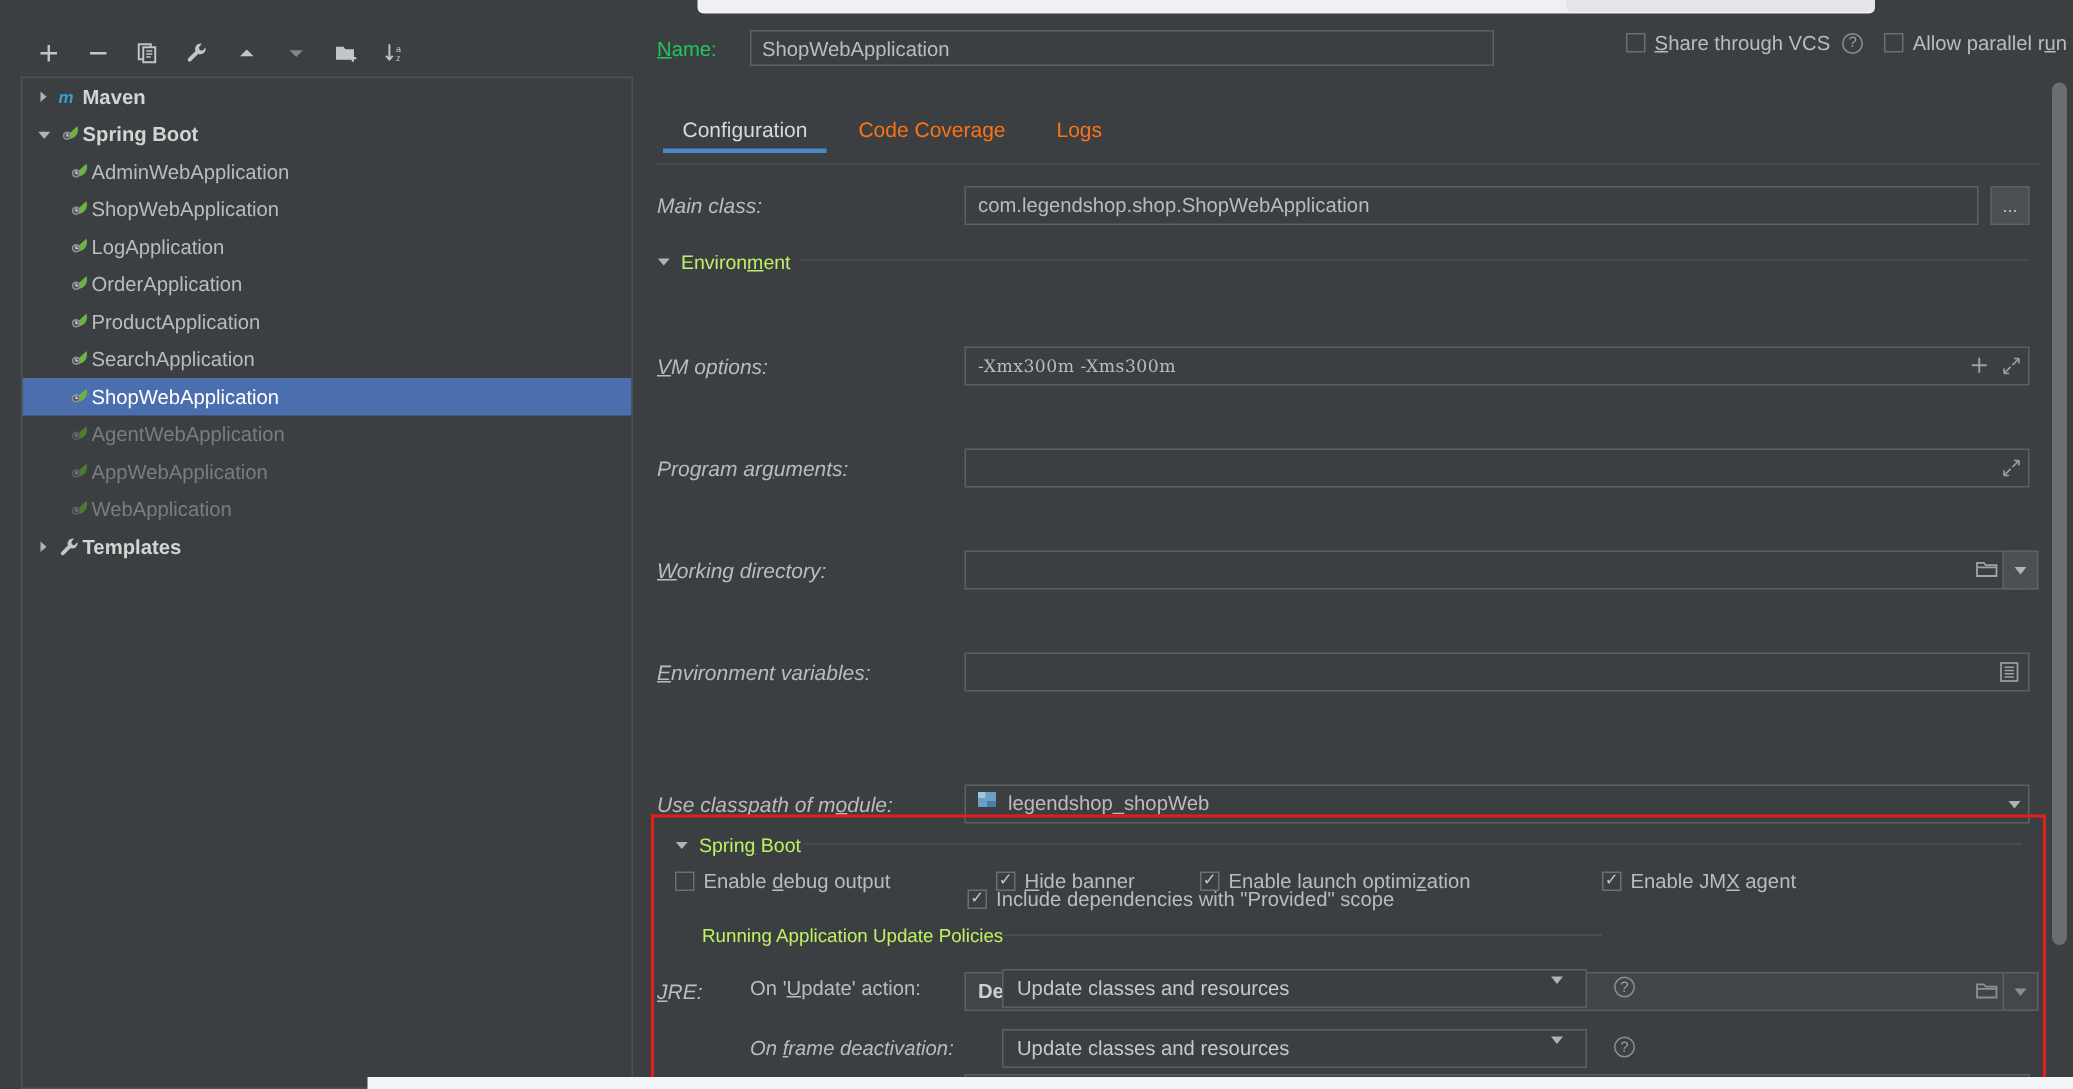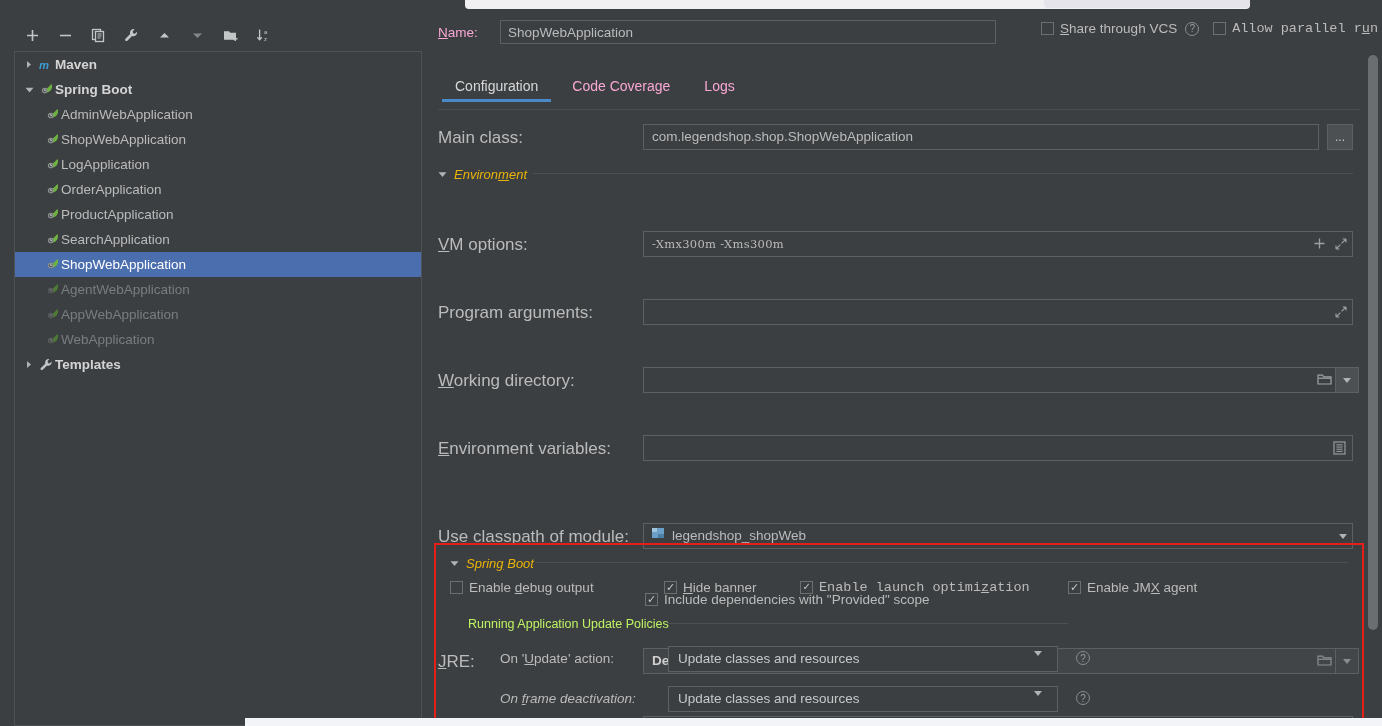--- a/index.html
+++ b/index.html
@@ -42,21 +42,21 @@
   .tlabel.bold { font-weight:bold; color:#d4d4d4; }
   .tlabel.dim { color:#7a7d7f; }
   .tlabel.onsel { color:#ffffff; }
   .indent28 { padding-left:28px; }
 
   
   #right-panel { position:absolute; left:429px; top:10px; right:0; height:716px; }
 
   #name-row { position:absolute; left:9px; top:10px; height:24px; display:flex;
               align-items:center; }
-  #name-label { width:62px; font-size:13.5px; color:#f9a8d4; }
+  #name-label { width:62px; font-size:13.5px; color:#22c55e; }
   #name-input { width:496px; height:24px; background:#3c3f41;
                 border:1px solid #5e6060; color:#bbbbbb; font-size:13.5px;
                 padding:0 7px; font-family:"Liberation Sans", sans-serif;
                 outline:none; }
 
   #top-checks { position:absolute; right:4px; top:11px; display:flex;
                 align-items:center; gap:8px; white-space:nowrap; }
 
   .cbx { width:13px; height:13px; border:1px solid #6b6f70; background:#3c3f41;
          display:inline-flex; align-items:center; justify-content:center;
@@ -66,44 +66,44 @@
   .cb-label { font-size:13.5px; color:#bbbbbb; margin-left:6px; }
   .cb-wrap { display:flex; align-items:center; }
   .help { width:14px; height:14px; border-radius:50%; border:1px solid #8a8d8e;
           display:inline-flex; align-items:center; justify-content:center;
           font-size:10px; color:#9a9d9e; }
   .mn { text-decoration:underline; }
 
   
   #tabs { position:absolute; left:9px; top:68px; display:flex; gap:0;
           align-items:flex-end; }
-  .tab { padding:0 17px 8px 17px; font-size:14px; color:#f9a8d4; cursor:pointer;
+  .tab { padding:0 17px 8px 17px; font-size:14px; color:#f97316; cursor:pointer;
          position:relative; }
   .tab.active { color:#d8d8d8; }
   .tab.active::after { content:""; position:absolute; left:4px; right:4px;
                        bottom:0; height:3px; background:#4a88c7; }
   #tab-sep { position:absolute; left:9px; top:99px; right:22px; height:1px;
              background:#4a4d4f; }
 
   
   #form { position:absolute; left:0; top:105px; right:0; }
   .row { position:relative; height:27px; margin-bottom:0; }
-  .lbl { position:absolute; left:9px; font-size:17px; color:#bbbbbb;
-         line-height:27px; white-space:nowrap; }
+  .lbl { position:absolute; left:9px; font-size:14px; color:#bbbbbb;
+         line-height:27px; white-space:nowrap;font-style:italic; }
   .fld { position:absolute; left:214px; height:26px; background:#3c3f41;
          border:1px solid #5e6060; color:#bbbbbb; font-size:13.5px;
          padding:0 8px; line-height:24px; white-space:nowrap; overflow:hidden; }
   .fld.disabled { background:#414547; color:#9a9d9e; }
 
   .btn-sq { position:absolute; width:26px; height:26px; background:#4c5052;
             border:1px solid #5e6060; display:flex; align-items:center;
             justify-content:center; color:#c0c0c0; font-size:12px; }
 
   .sec-head { position:absolute; left:9px; display:flex; align-items:center;
-              gap:7px; font-size:13px; color:#eab308;font-style:italic; }
+              gap:7px; font-size:13px; color:#bef264; }
   .sec-line { position:absolute; height:1px; background:#4d5052; }
 
   .fld-ico { position:absolute; display:flex; align-items:center;
              justify-content:center; }
 
   .combo-arrow { width:0; height:0; border-left:4px solid transparent;
                  border-right:4px solid transparent; border-top:5px solid #b0b3b4; }
   .combo-arrow.dim { border-top-color:#8a8d8e; }
 
   
@@ -340,21 +340,21 @@
     <span id="name-label"><span class="mn">N</span>ame:</span>
     <input id="name-input" type="text" value="ShopWebApplication" style="">
   </div>
 
   <div id="top-checks">
     <span class="cb-wrap">
       <span class="cbx"></span>
       <span class="cb-label"><span class="mn">S</span>hare through VCS</span>
     </span>
     <span class="help">?</span>
-    <span class="cb-wrap" style="margin-left:6px;font-family:Liberation Mono, monospace;">
+    <span class="cb-wrap" style="margin-left:6px;">
       <span class="cbx"></span>
       <span class="cb-label">Allow parallel r<span class="mn">u</span>n</span>
     </span>
   </div>
 
   <div id="tabs">
     <div class="tab active">Configuration</div>
     <div class="tab">Code Coverage</div>
     <div class="tab">Logs</div>
   </div>
@@ -499,21 +499,21 @@
 
   <div style="position:absolute; left:14px; top:35px; display:flex; align-items:flex-end;">
     <span class="cb-wrap" style="width:190px;">
       <span class="cbx"></span>
       <span class="cb-label">Enable <span class="mn">d</span>ebug output</span>
     </span>
     <span class="cb-wrap" style="width:160px;padding-left:24px;">
       <span class="cbx on"></span>
       <span class="cb-label"><span class="mn">H</span>ide banner</span>
     </span>
-    <span class="cb-wrap" style="width:268px;font-family:Liberation Mono, monospace;">
+    <span class="cb-wrap" style="width:268px;">
       <span class="cbx on"></span>
       <span class="cb-label">Enable launch optimi<span class="mn">z</span>ation</span>
     </span>
     <span class="cb-wrap">
       <span class="cbx on"></span>
       <span class="cb-label">Enable JM<span class="mn">X</span> agent</span>
     </span>
   </div>
 
   <div style="position:absolute; left:32px; top:72px; font-size:12.5px; color:#bef264;">Running Application Update Policies</div>

